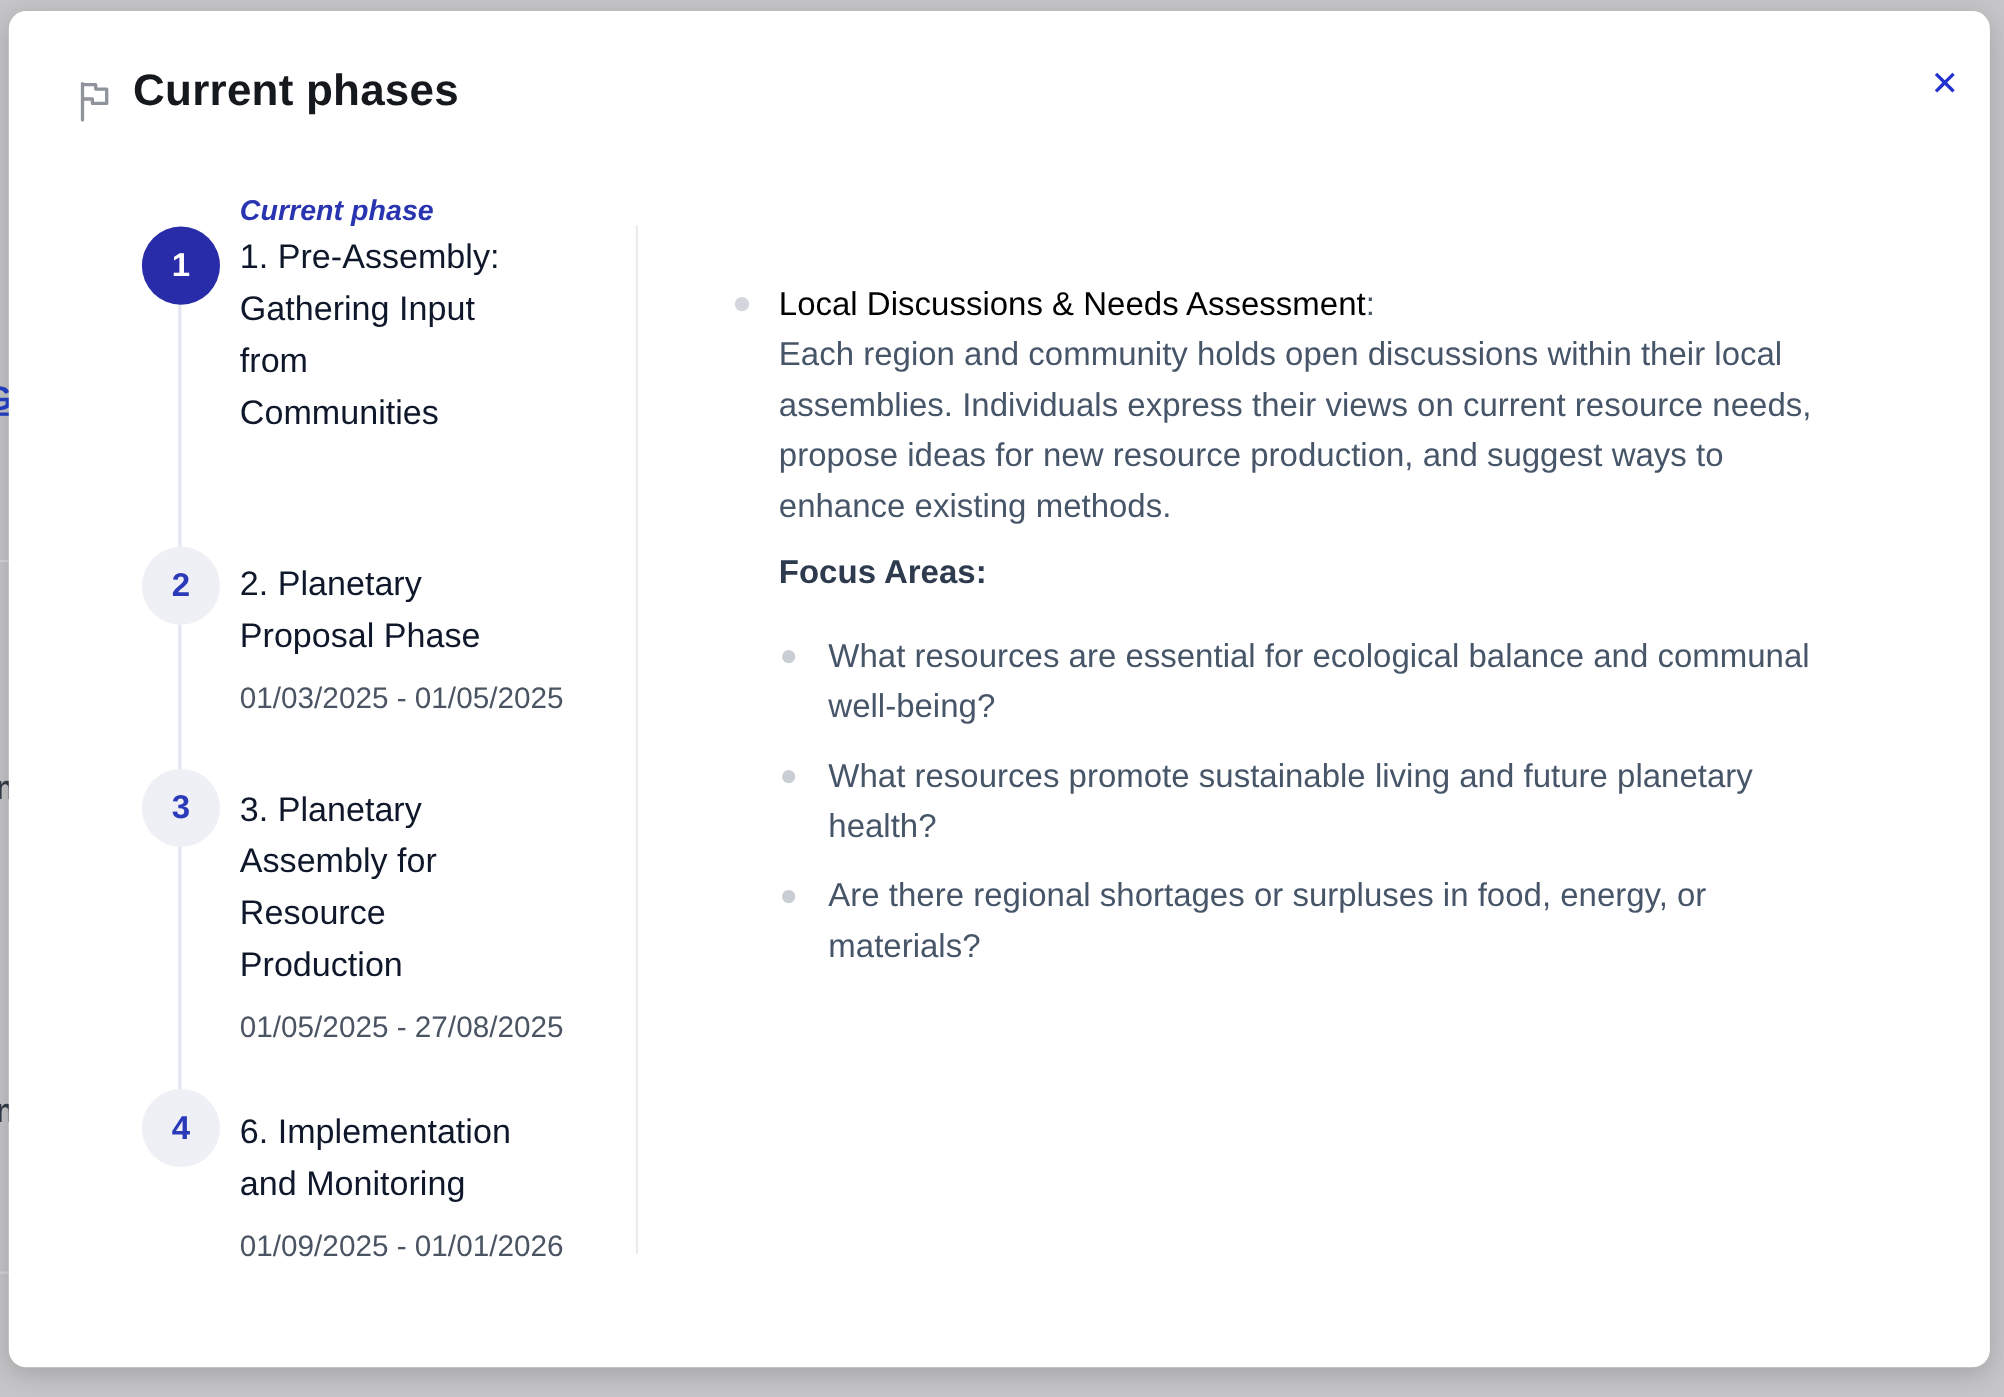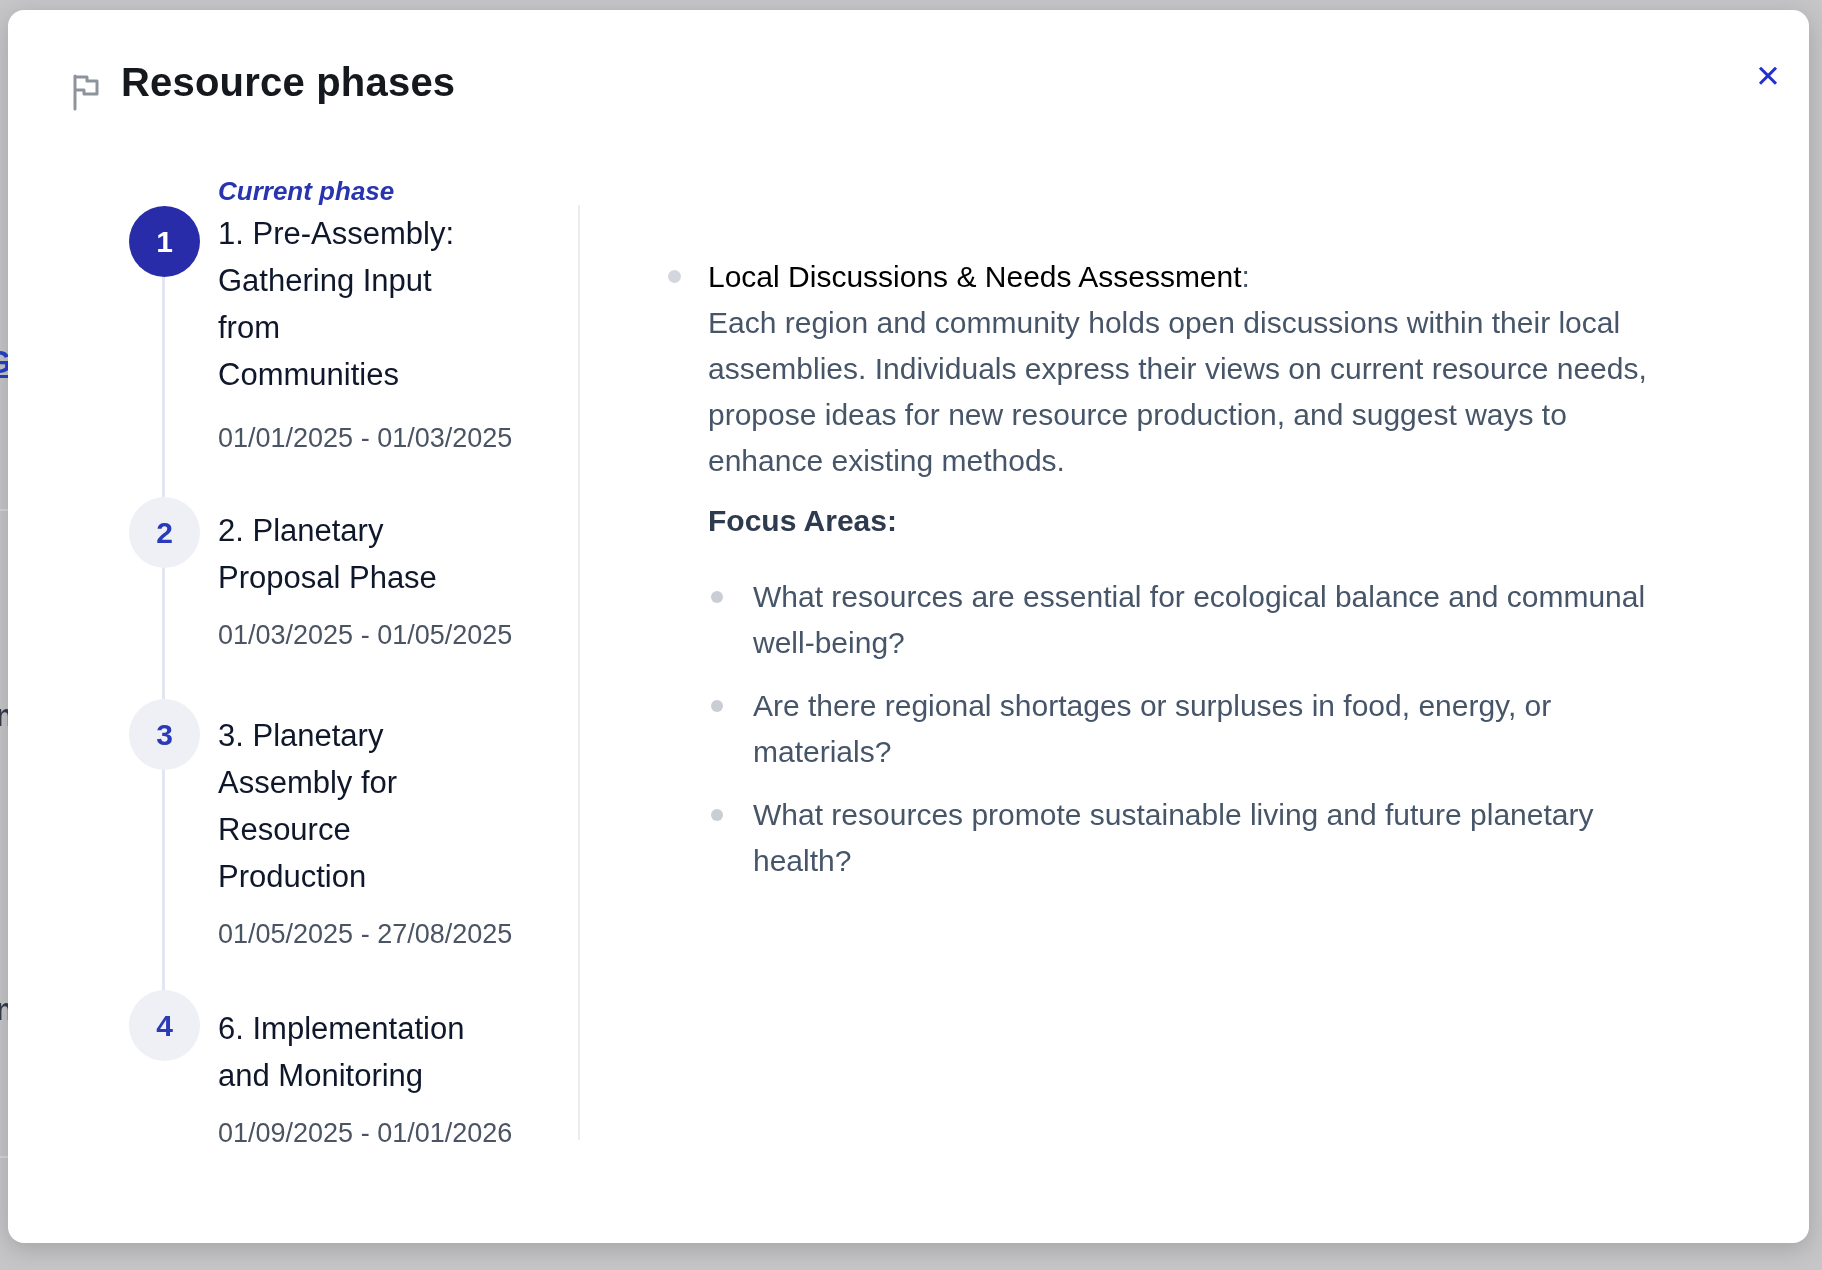--- a/index.html
+++ b/index.html
@@ -134,37 +134,36 @@
 <span class="bg-fragment frag-word-2">n</span>
 <span class="bg-fragment frag-rule frag-rule-1"></span>
 <span class="bg-fragment frag-rule frag-rule-2"></span>
 
 <div class="modal">
 
   <svg class="modal-header-icon" viewBox="0 0 40 42" fill="none">
     <path d="M9 39 V6" stroke="#8e939c" stroke-width="3" stroke-linecap="round"></path>
     <path d="M9 7 h12 v4 h10 v13 h-13 v-4 h-9" fill="none" stroke="#8e939c" stroke-width="3" stroke-linejoin="round"></path>
   </svg>
-  <div class="modal-title">Resource phases</div>
+  <div class="modal-title">Current phases</div>
   <button class="close-btn">✕</button>
 
   <div class="connector"></div>
 
   <div class="phase-circle circle-current circle-1">1</div>
   <div class="phase-circle circle-upcoming circle-2">2</div>
   <div class="phase-circle circle-upcoming circle-3">3</div>
   <div class="phase-circle circle-upcoming circle-4">4</div>
 
   <div class="phase-text phase-text-1">
     <div class="current-label">Current phase</div>
     <div class="phase-title">1. Pre-Assembly:
 Gathering Input
 from
 Communities</div>
-    <div class="phase-dates">01/01/2025 - 01/03/2025</div>
   </div>
 
   <div class="phase-text phase-text-2">
     <div class="phase-title">2. Planetary
 Proposal Phase</div>
     <div class="phase-dates">01/03/2025 - 01/05/2025</div>
   </div>
 
   <div class="phase-text phase-text-3">
     <div class="phase-title">3. Planetary
@@ -194,24 +193,24 @@
     <div class="focus-label">Focus Areas:</div>
 
     <ul class="questions">
       <li class="question-item">
         <span class="sub-bullet"></span>
         <span class="question-text">What resources are essential for ecological balance and communal
 well-being?</span>
       </li>
       <li class="question-item">
         <span class="sub-bullet"></span>
+        <span class="question-text">What resources promote sustainable living and future planetary
+health?</span>
+      </li>
+      <li class="question-item">
+        <span class="sub-bullet"></span>
         <span class="question-text">Are there regional shortages or surpluses in food, energy, or
 materials?</span>
       </li>
-      <li class="question-item">
-        <span class="sub-bullet"></span>
-        <span class="question-text">What resources promote sustainable living and future planetary
-health?</span>
-      </li>
     </ul>
   </div>
 
 </div>
 
 </body></html>

